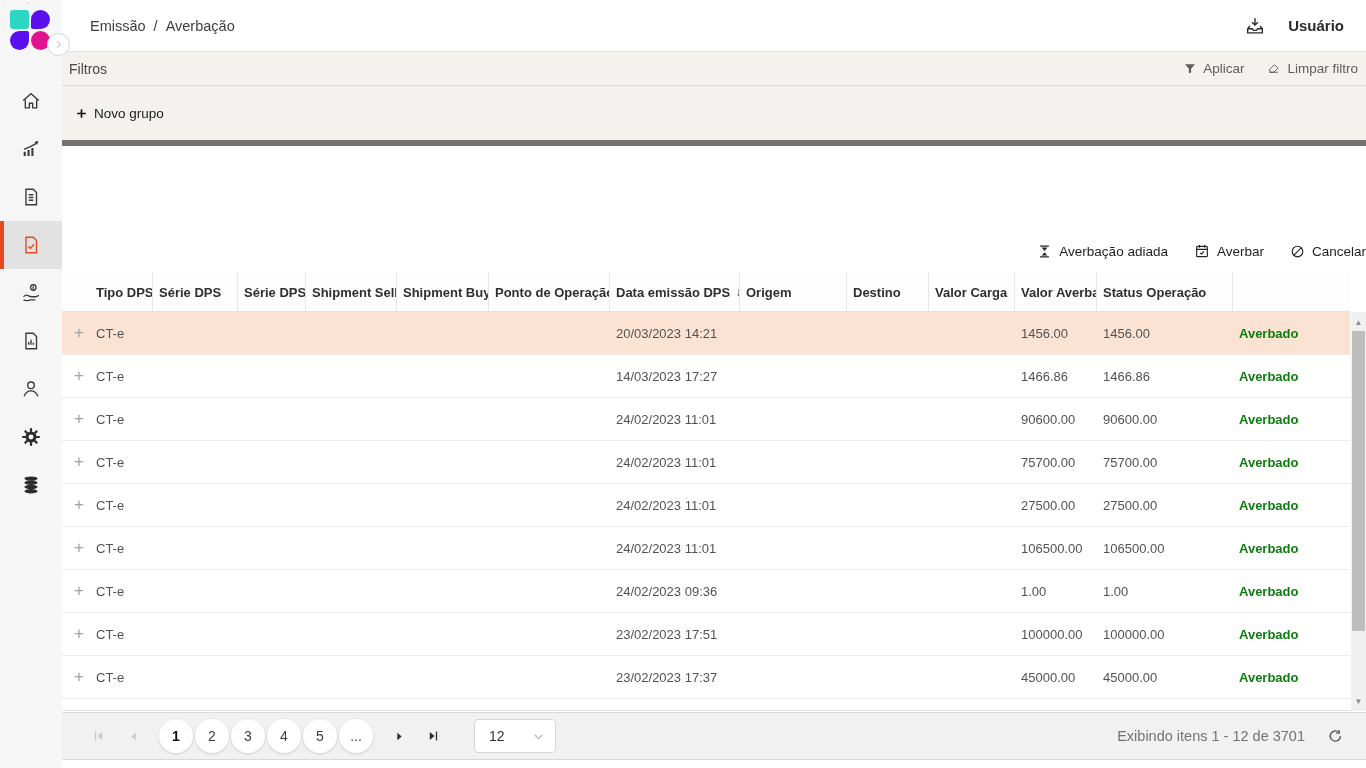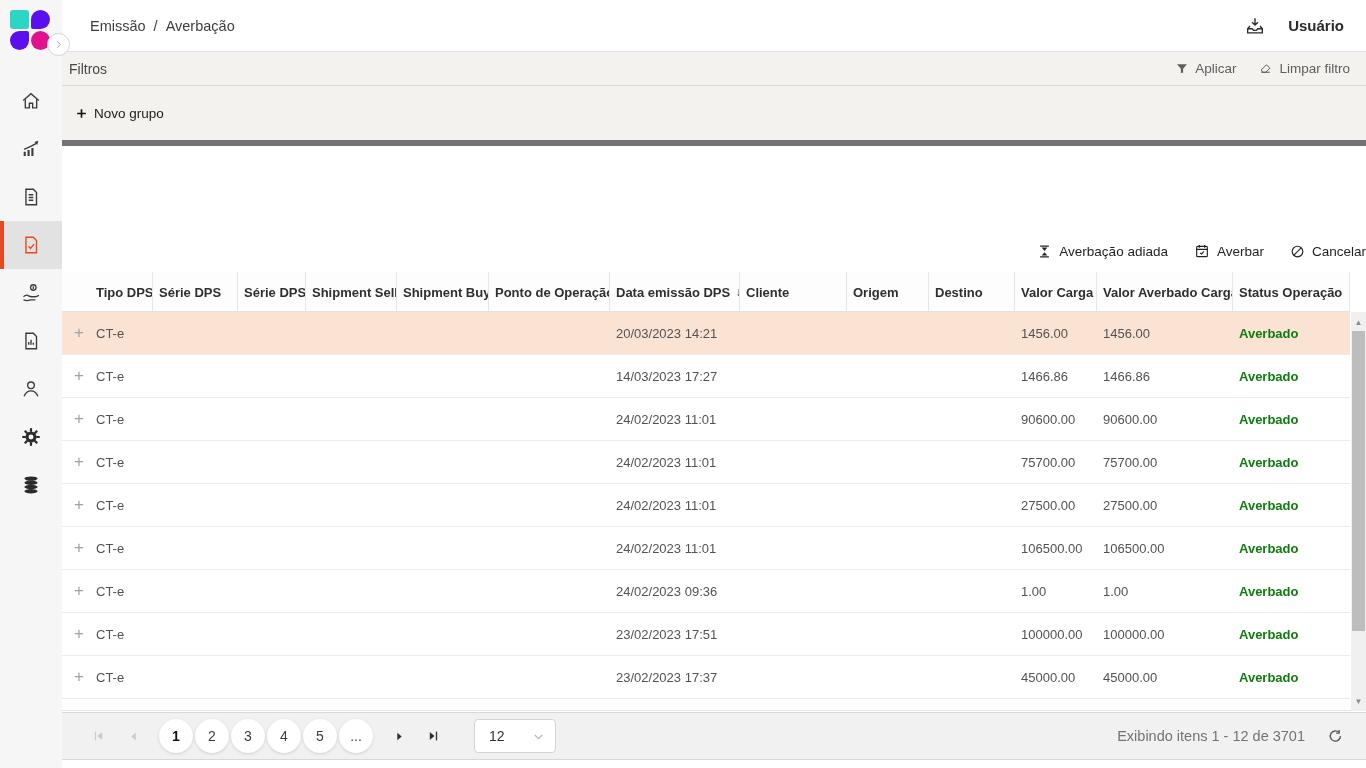--- a/index.html
+++ b/index.html
@@ -30,21 +30,21 @@
     display:flex; flex-direction:column; background:#fff; }
 
   .topbar { height:52px; display:flex; align-items:center;
     padding:0 22px 0 28px; border-bottom:1px solid #e3e3e3; background:#fff; }
   .crumbs { display:flex; align-items:center; gap:8px; font-size:14.5px; color:#3d3d3d; }
   .crumbs .crumb { cursor:pointer; }
   .user { margin-left:auto; display:flex; align-items:center; gap:22px;
     font-weight:bold; font-size:15px; color:#2b2b2b; cursor:pointer; }
 
   .filters-bar { height:34px; background:#f3f2ee; border-bottom:1px solid #d9d8d4;
-    display:flex; align-items:center; padding:0 16px 0 7px; }
+    display:flex; align-items:center; padding:0 8px 0 7px; }
   .filters-title { font-size:14px; color:#474747; }
   .filters-actions { margin-left:auto; display:flex; align-items:center; gap:22px; }
   .flt-btn { display:flex; align-items:center; gap:6px; font-size:13.5px;
     color:#5e5e5e; cursor:pointer; }
 
   .newgroup-panel { height:60px; background:#f3f2ee; border-bottom:6px solid #737373;
     display:flex; align-items:center; padding-left:13px; }
   .newgroup-btn { display:flex; align-items:center; gap:6px; font-size:13.5px;
     color:#1c1c1c; cursor:pointer; }
 
@@ -274,21 +274,20 @@
     <div class="hcell">Tipo DPS</div>
     <div class="hcell">Série DPS</div>
     <div class="hcell">Série DPS</div>
     <div class="hcell">Shipment Sell</div>
     <div class="hcell">Shipment Buy</div>
     <div class="hcell">Ponto de Operação</div>
     <div class="hcell">
       <span>Data emissão DPS</span>
       <span class="sort-arrow">↓</span>
     </div>
-    <div class="hcell">Cliente</div>
     <div class="hcell">Origem</div>
     <div class="hcell">Destino</div>
     <div class="hcell">Valor Carga</div>
     <div class="hcell">Valor Averbado Carga</div>
     <div class="hcell">Status Operação</div>
   </div>
 
   <div class="table-body">
 
     <div class="trow cols selected">

